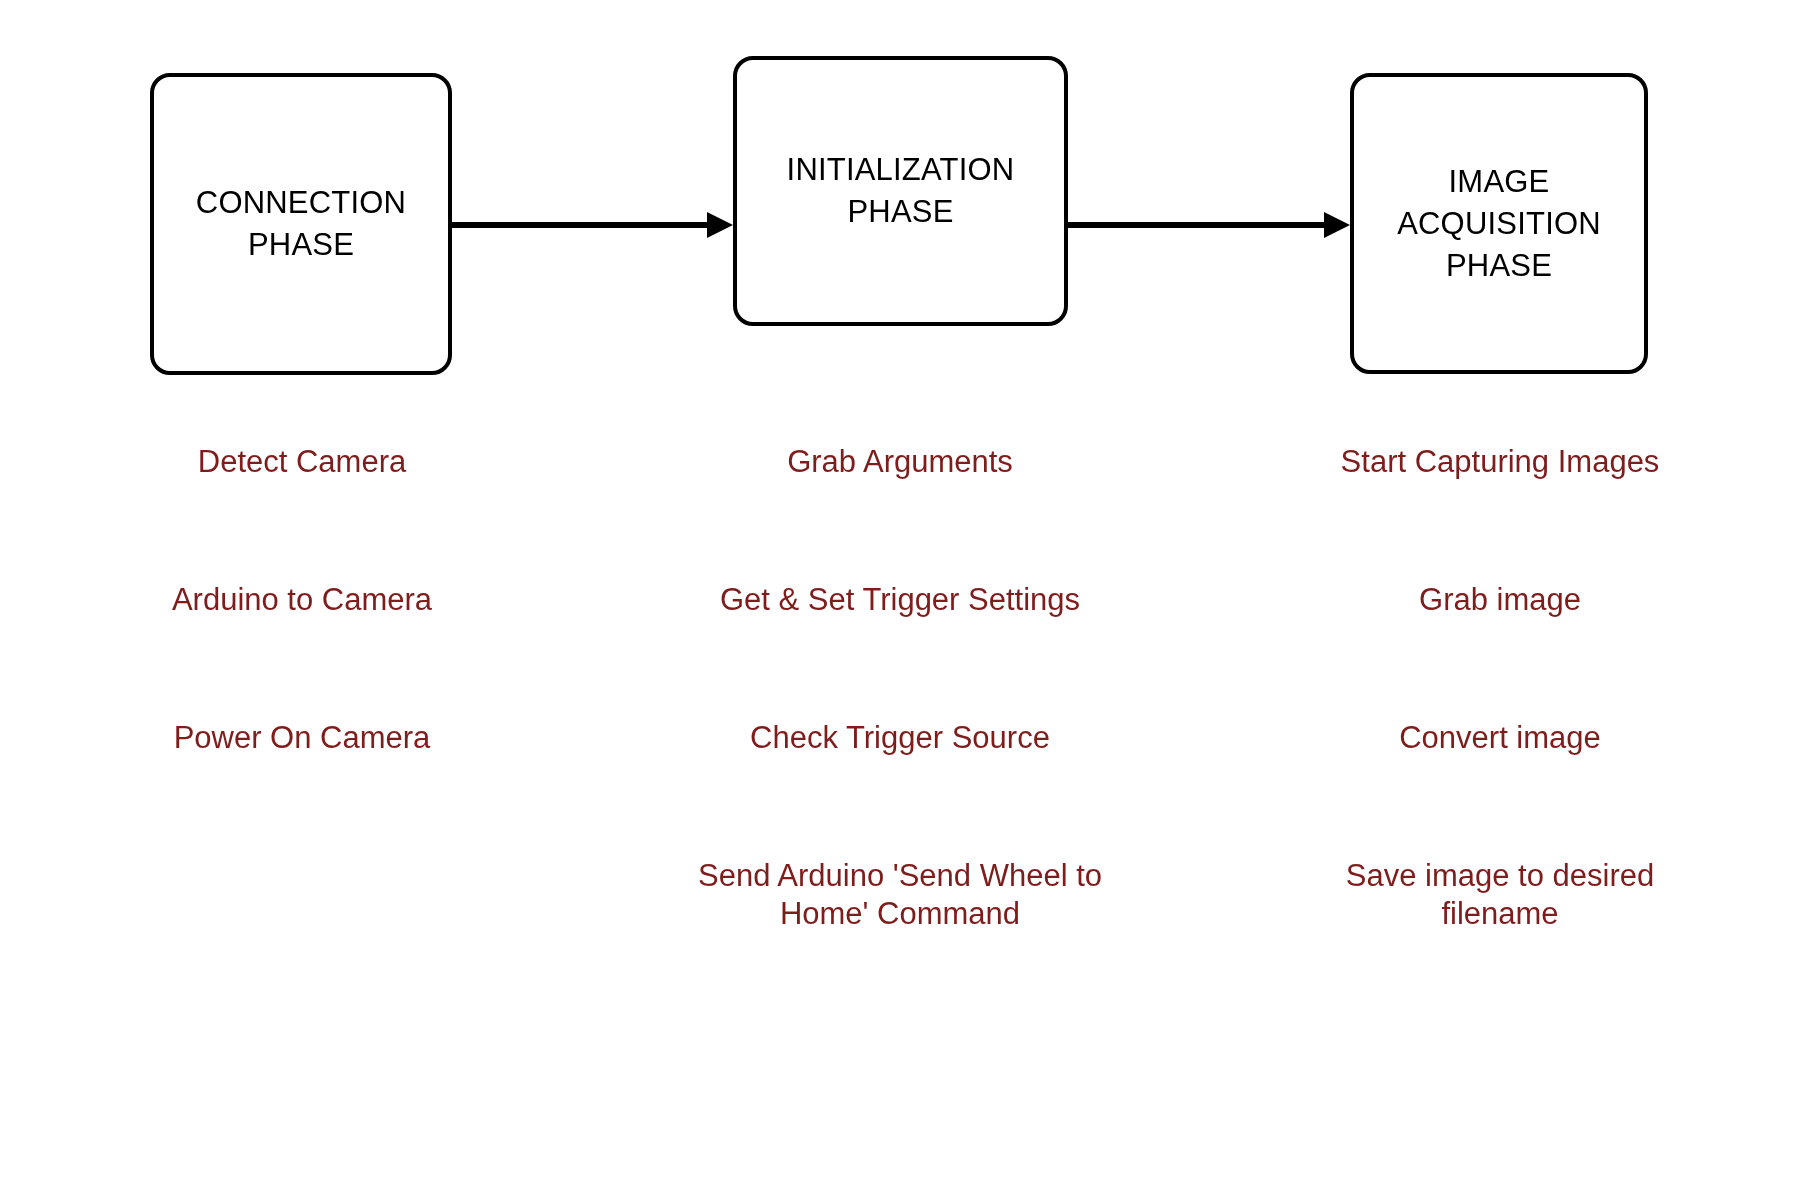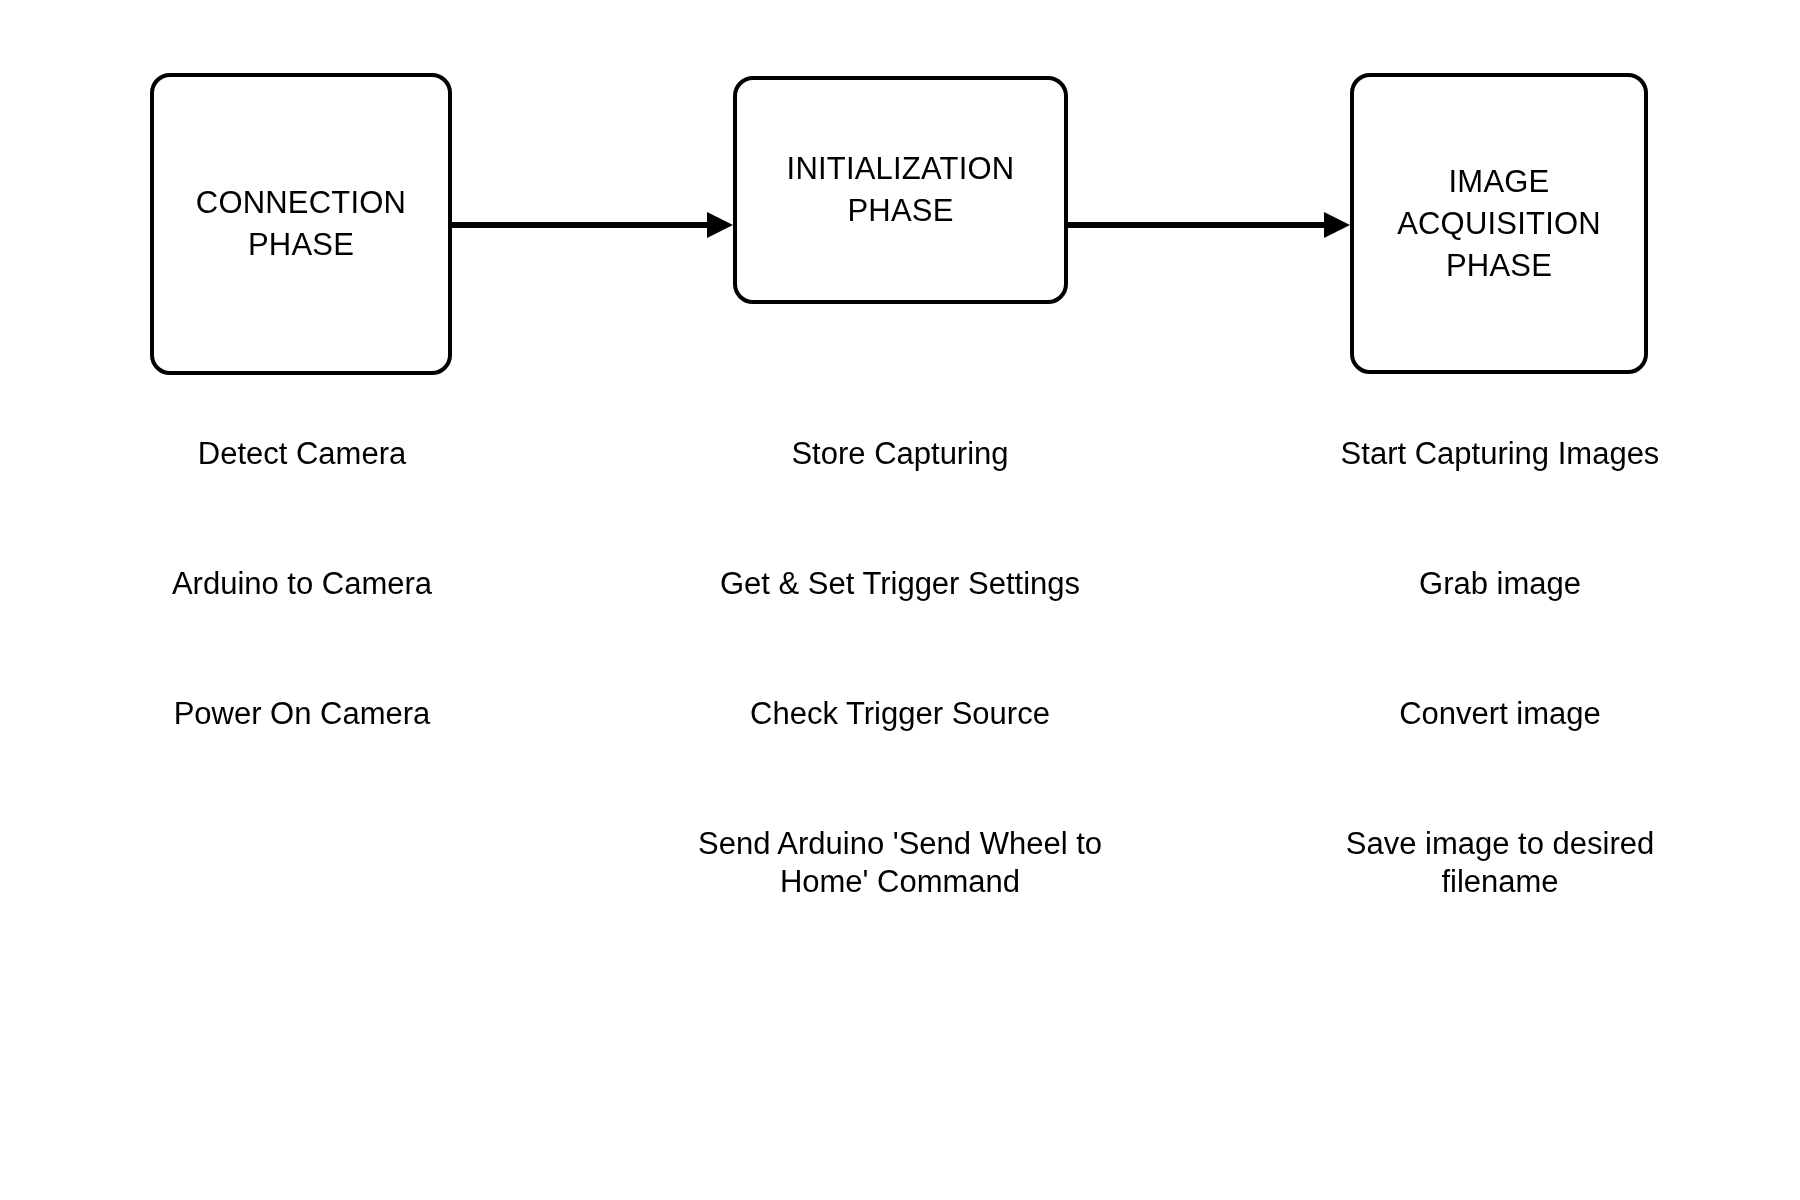--- a/index.html
+++ b/index.html
@@ -35,21 +35,21 @@
   }
   .phase-title {
     font-size: 31px;
     line-height: 42px;
     letter-spacing: 0.2px;
     color: #000000;
     white-space: pre-line;
   }
 
   #box-connection   { left: 150px; top: 73px;  width: 302px; height: 302px; }
-  #box-initialization { left: 733px; top: 76px; width: 335px; height: 228px; }
+  #box-initialization { left: 733px; top: 56px; width: 335px; height: 270px; }
   #box-acquisition  { left: 1350px; top: 73px; width: 298px; height: 301px; }
 
   
   .arrow {
     position: absolute;
     height: 26px;
     top: 212px;
   }
   .arrow .shaft {
     position: absolute;
@@ -79,22 +79,22 @@
     top: 435px;
     text-align: center;
   }
   #column-connection    { left: 110px;  width: 384px; }
   #column-initialization{ left: 650px;  width: 500px; }
   #column-acquisition   { left: 1285px; width: 430px; }
 
   .step-label {
     font-size: 31px;
     line-height: 38px;
-    color: #000000;
-    margin: 0;
+    color: #7f1d1d;
+    margin: 8px;
     height: 130px;
     display: flex;
     align-items: flex-start;
     justify-content: center;
     white-space: pre-line;
   }
 </style>
 </head>
 <body>
 
@@ -126,21 +126,21 @@
 PHASE</div>
   </div>
 
   <div class="step-column" id="column-connection">
     <div class="step-label">Detect Camera</div>
     <div class="step-label">Arduino to Camera</div>
     <div class="step-label">Power On Camera</div>
   </div>
 
   <div class="step-column" id="column-initialization">
-    <div class="step-label">Store Capturing</div>
+    <div class="step-label">Grab Arguments</div>
     <div class="step-label">Get &amp; Set Trigger Settings</div>
     <div class="step-label">Check Trigger Source</div>
     <div class="step-label">Send Arduino 'Send Wheel to
 Home' Command</div>
   </div>
 
   <div class="step-column" id="column-acquisition">
     <div class="step-label">Start Capturing Images</div>
     <div class="step-label">Grab image</div>
     <div class="step-label">Convert image</div>

